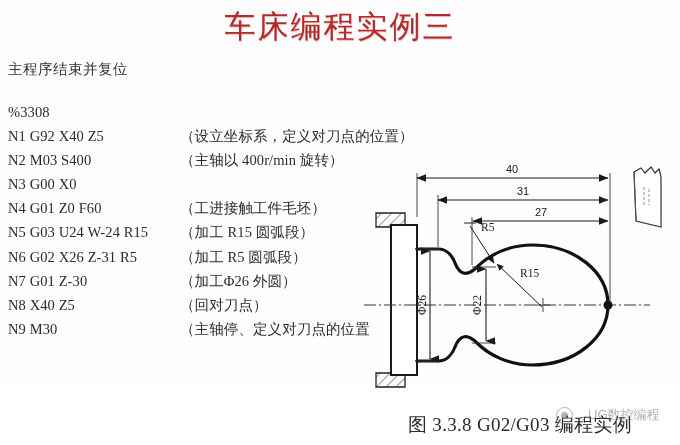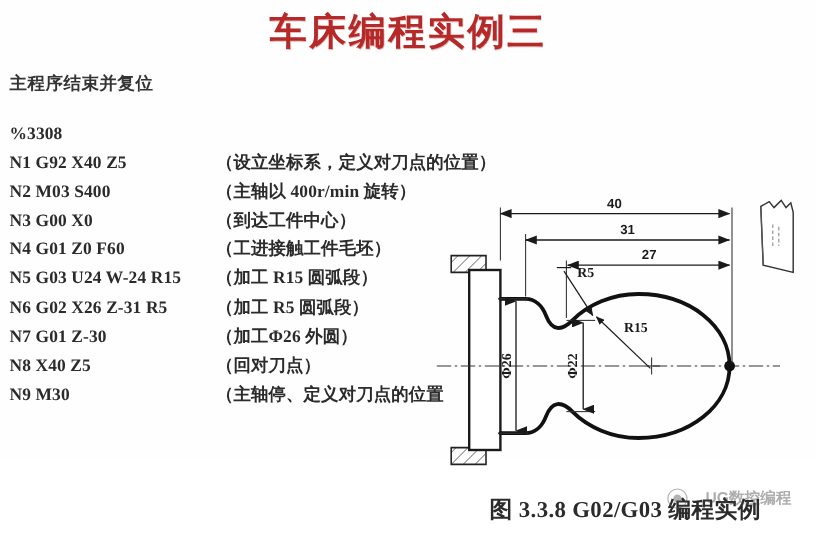--- a/index.html
+++ b/index.html
@@ -6,21 +6,20 @@
   html, body {
     width: 680px; height: 445px;
     background: #ffffff;
     font-family: "Liberation Serif", "DejaVu Serif", serif;
     overflow: hidden;
   }
   #page {
     position: relative;
     width: 680px; height: 384px;
     background: #fefefe;
-    font-weight: bold;
   }
 
   
   #title {
     position: absolute;
     left: 0; right: 0; top: 8px;
     text-align: center;
     font-size: 31px;
     line-height: 38px;
     letter-spacing: 2px;
@@ -125,21 +124,20 @@
     <div class="prog-row">
       <span class="prog-code">N1 G92 X40 Z5</span>
       <span class="prog-note">（设立坐标系，定义对刀点的位置）</span>
     </div>
     <div class="prog-row">
       <span class="prog-code">N2 M03 S400</span>
       <span class="prog-note">（主轴以 400r/min 旋转）</span>
     </div>
     <div class="prog-row">
       <span class="prog-code">N3 G00 X0</span>
-      <span class="prog-note">（到达工件中心）</span>
     </div>
     <div class="prog-row">
       <span class="prog-code">N4 G01 Z0 F60</span>
       <span class="prog-note">（工进接触工件毛坯）</span>
     </div>
     <div class="prog-row">
       <span class="prog-code">N5 G03 U24 W-24 R15</span>
       <span class="prog-note">（加工 R15 圆弧段）</span>
     </div>
     <div class="prog-row">

